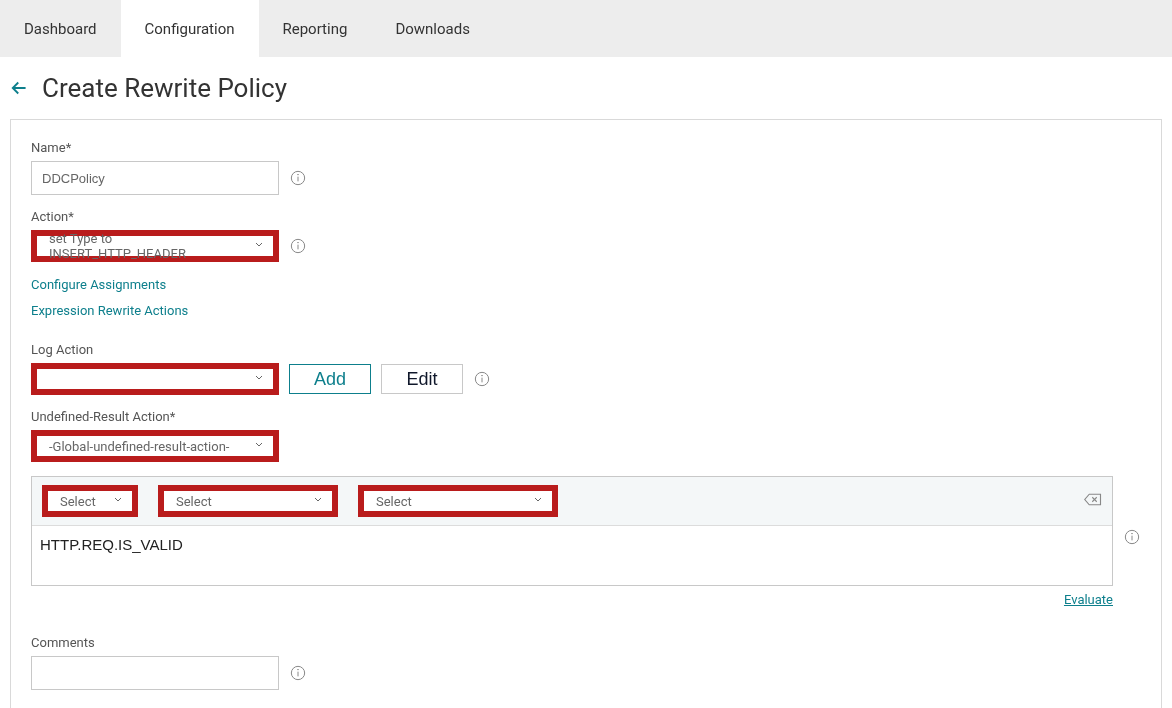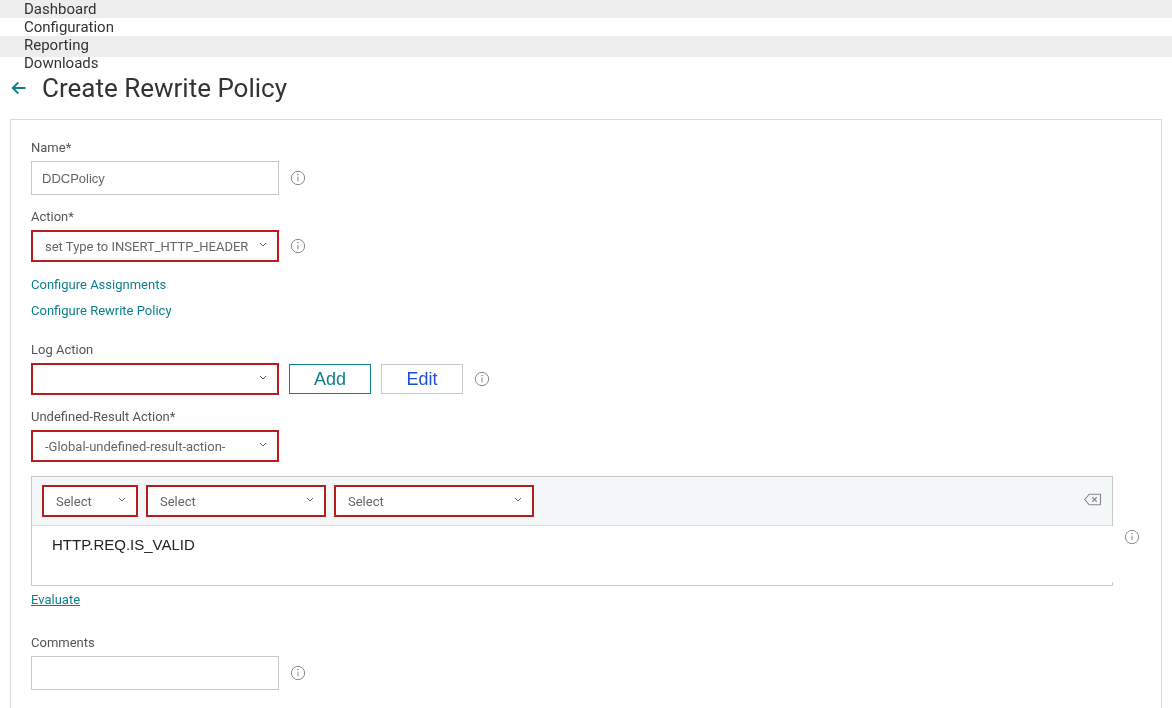--- a/index.html
+++ b/index.html
@@ -9,21 +9,20 @@
   color: #333;
   background: #fff;
   width: 1172px;
 }
 
 .topbar {
   background: #ededed;
   display: flex;
   align-items: stretch;
   height: 57px;
-  flex-direction: column;
 }
 .tab {
   padding: 0 24px;
   display: flex;
   align-items: center;
   cursor: pointer;
   color: #333;
   font-size: 15px;
 }
 .tab.active { background: #fff; }
@@ -60,21 +59,21 @@
   border: 1px solid #c8c8c8;
   padding: 16px 10px;
   font-size: 13px;
   color: #666;
   width: 248px;
   background: #fff;
 }
 .select {
   position: relative;
   height: 32px;
-  border: 2px solid #b91c1c;
+  border: 6px solid #b91c1c;
   background: #fff;
   display: flex;
   align-items: center;
   padding: 0 28px 0 12px;
   cursor: pointer;
   font-size: 13px;
   color: #666;
 }
 .select .chev {
   position: absolute; right: 8px; top: 50%;
@@ -102,60 +101,59 @@
   height: 30px;
   padding: 0 20px;
   border: 1px solid #0d7f8c;
   background: #fff;
   color: #0d7f8c;
   font-size: 18px;
   cursor: pointer;
 }
 .btn.disabled {
   border-color: #c8c8c8;
-  color: #1d4ed8;
+  color: #0f172a;
   cursor: default;
 }
 
 
 .expr-header { display: flex; justify-content: space-between; align-items: flex-end; margin-bottom: 6px; }
 .expr-box {
   border: 1px solid #c8c8c8;
 }
 .expr-toolbar {
   background: #f4f7f8;
   border-bottom: 1px solid #dcdcdc;
   padding: 8px 10px;
   display: flex;
-  gap: 8px;
+  gap: 20px;
   align-items: center;
   position: relative;
 }
 .expr-toolbar .select.small1 { width: 96px; }
 .expr-toolbar .select.small2 { width: 180px; }
 .expr-toolbar .select.small3 { width: 200px; }
 .clear-icon {
   position: absolute; right: 10px; top: 50%; transform: translateY(-50%);
   color: #888; cursor: pointer;
 }
 .expr-text {
   width: 100%;
   height: 56px;
   border: none;
   resize: none;
   padding: 10px 8px;
   font-family: Arial, sans-serif;
   font-size: 15px;
   color: #222;
   outline: none;
-  margin-left: 12px;
 }
 .expr-row { display: flex; align-items: flex-start; gap: 10px; }
 .expr-container { flex: 1; }
-.evaluate-row { display: flex; justify-content: flex-start; margin-top: 6px; }
+.evaluate-row { display: flex; justify-content: flex-end; margin-top: 6px; }
 .evaluate-row .link { color: #0d7f8c; text-decoration: underline; }
 
 </style>
 </head>
 <body>
 
 <div class="topbar">
   <div class="tab">Dashboard</div>
   <div class="tab active">Configuration</div>
   <div class="tab">Reporting</div>
@@ -199,21 +197,21 @@
       <span class="info-icon">
         <svg width="16" height="16" viewBox="0 0 24 24" fill="none" stroke="currentColor" stroke-width="1.5">
             <circle cx="12" cy="12" r="10"></circle>
             <line x1="12" y1="10" x2="12" y2="17"></line>
             <circle cx="12" cy="7" r="0.5" fill="currentColor"></circle>
           </svg>
       </span>
     </div>
 
     <div><span class="link">Configure Assignments</span></div>
-    <div style="margin-bottom:14px"><span class="link">Configure Rewrite Policy</span></div>
+    <div style="margin-bottom:14px"><span class="link">Expression Rewrite Actions</span></div>
 
     <label class="field">Log Action</label>
     <div class="field-row">
       <div class="select" style="width:248px">
         <span></span>
         <span class="chev">
           <svg width="12" height="12" viewBox="0 0 24 24" fill="none" stroke="currentColor" stroke-width="2">
               <polyline points="6 9 12 15 18 9"></polyline>
             </svg>
         </span>

